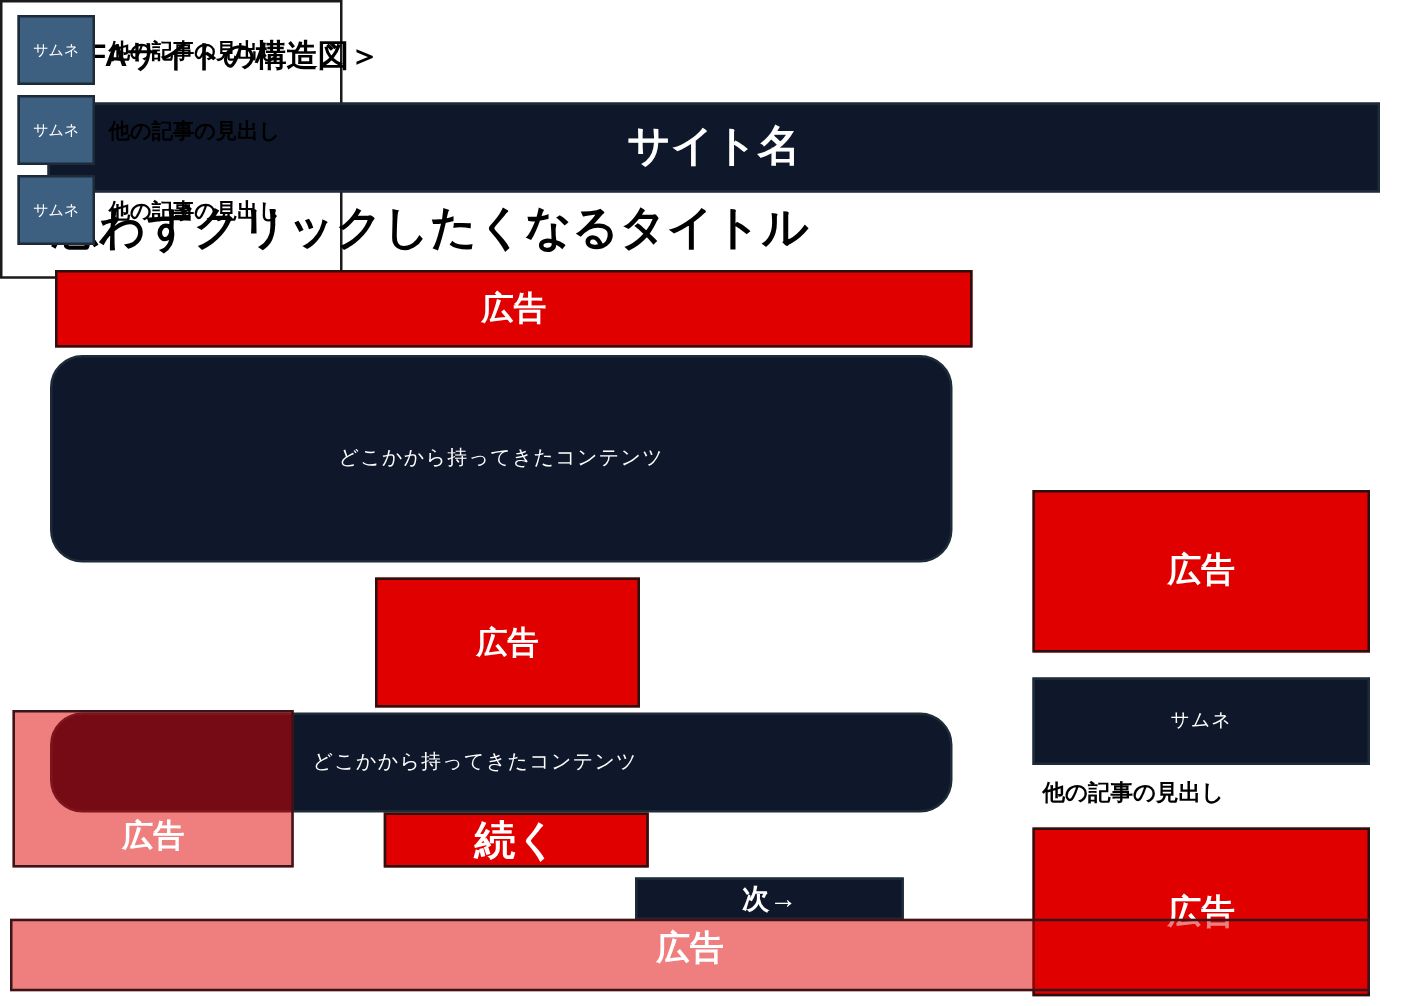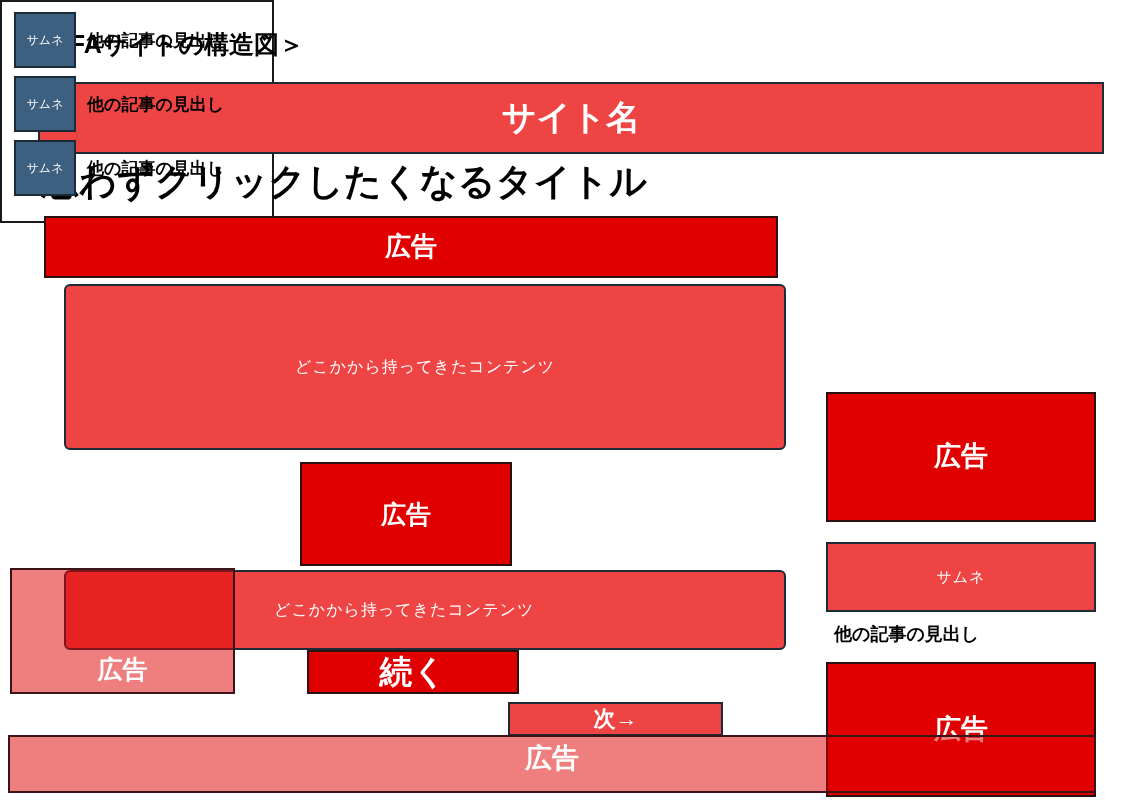--- a/index.html
+++ b/index.html
@@ -27,21 +27,21 @@
     box-sizing: border-box;
     display: flex;
     align-items: center;
     justify-content: center;
     text-align: center;
     line-height: 1.15;
     white-space: pre;
   }
 
   .blue {
-    background: #ef4444;
+    background: #0f172a;
     border: 2px solid #1d2b38;
     color: #ffffff;
   }
 
   .red {
     background: #E00000;
     border: 2px solid #2b1010;
     color: #ffffff;
   }
 
@@ -49,21 +49,21 @@
     background: rgba(224, 0, 0, 0.50);
     border: 2px solid #3a1418;
     color: #ffffff;
   }
 
   .plainbox {
     background: #ffffff;
     border: 2px solid #1a1a1a;
   }
 
-  .rounded { border-radius: 6px; margin-left: 24px; }
+  .rounded { border-radius: 26px; }
 
   
   #diagram-title {
     position: absolute;
     left: 24px;
     top: 28px;
     font-size: 25px;
     font-weight: bold;
     letter-spacing: 0px;
     color: #000000;

